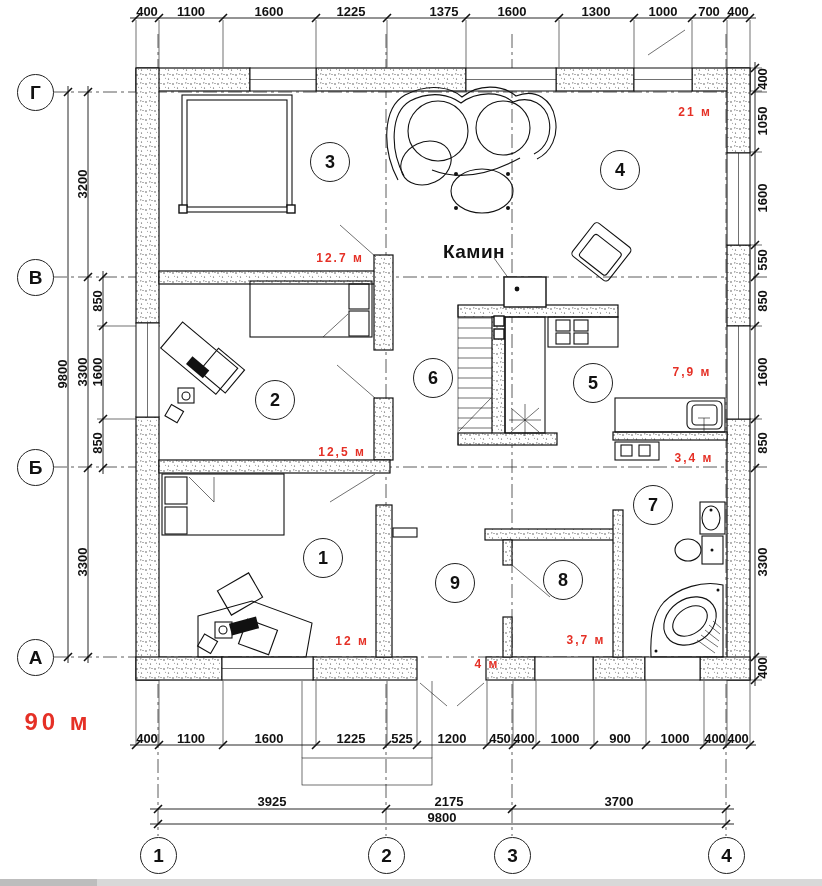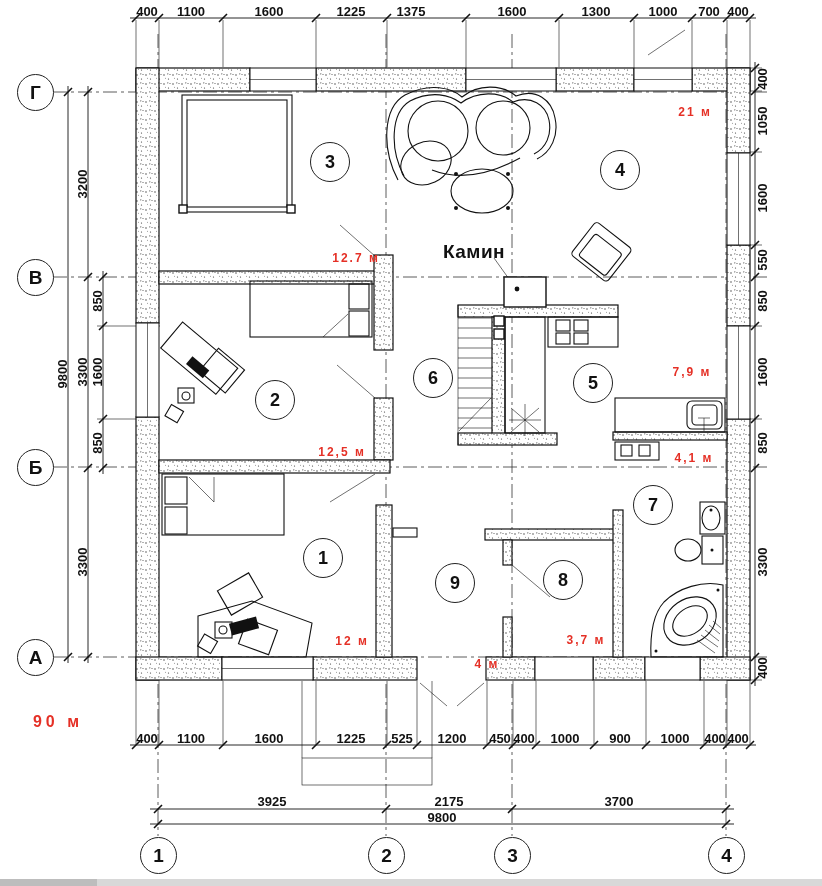--- a/index.html
+++ b/index.html
@@ -3,21 +3,21 @@
 <meta charset="utf-8">
 <style>
   html,body{margin:0;padding:0;background:#fff}
   #stage{position:relative;width:822px;height:886px;background:#fff;
          font-family:"Liberation Sans",sans-serif;overflow:hidden}
   #plan-svg{position:absolute;left:0;top:0}
   .t{position:absolute;transform:translate(-50%,-50%);font-size:13px;font-weight:bold;
      color:#111;white-space:nowrap;line-height:1}
   .tv{transform:translate(-50%,-50%) rotate(-90deg)}
   .red{color:#e53026;font-size:12px;letter-spacing:2px}
-  .big{font-size:16px;letter-spacing:4px}
+  .big{font-size:24px;letter-spacing:4px}
   .kamin{font-size:19px;letter-spacing:.5px}
   .circ{position:absolute;width:40px;height:40px;border:1.4px solid #222;border-radius:50%;
         display:flex;align-items:center;justify-content:center;font-size:18px;font-weight:bold;
         color:#111;background:#fff;box-sizing:border-box}
   .axc{width:37px;height:37px;font-size:19px}
   .edge{position:absolute;height:7px;top:879px;background:#d8d8d8}
   .edge.dark{background:#bdbdbd}
   svg .w{fill:url(#stip);stroke:#111;stroke-width:1.2}
   svg .win{fill:#fff;stroke:#111;stroke-width:1}
   svg .f{fill:none;stroke:#111;stroke-width:1.1}
@@ -241,21 +241,21 @@
 
   <g>
     <rect class="thin" x="302" y="758" width="130" height="27" fill="none"></rect>
   </g>
 </svg>
 
 <span class="t" style="left:147px;top:11px">400</span>
 <span class="t" style="left:191px;top:11px">1100</span>
 <span class="t" style="left:269px;top:11px">1600</span>
 <span class="t" style="left:351px;top:11px">1225</span>
-<span class="t" style="left:411px;top:11px">1375</span>
+<span class="t" style="left:444px;top:11px">1375</span>
 <span class="t" style="left:512px;top:11px">1600</span>
 <span class="t" style="left:596px;top:11px">1300</span>
 <span class="t" style="left:663px;top:11px">1000</span>
 <span class="t" style="left:709px;top:11px">700</span>
 <span class="t" style="left:738px;top:11px">400</span>
 
 <span class="t" style="left:147px;top:738px">400</span>
 <span class="t" style="left:191px;top:738px">1100</span>
 <span class="t" style="left:269px;top:738px">1600</span>
 <span class="t" style="left:351px;top:738px">1225</span>
@@ -340,24 +340,24 @@
     </div>
 <div class="circ" style="left:543px;top:560px">
       <span>8</span>
     </div>
 <div class="circ" style="left:435px;top:563px">
       <span>9</span>
     </div>
 
 <span class="t red" style="left:352px;top:641px">12 м</span>
 <span class="t red" style="left:342px;top:452px">12,5 м</span>
-<span class="t red" style="left:356px;top:258px">12.7 м</span>
+<span class="t red" style="left:340px;top:258px">12.7 м</span>
 <span class="t red" style="left:695px;top:112px">21 м</span>
 <span class="t red" style="left:692px;top:372px">7,9 м</span>
-<span class="t red" style="left:694px;top:458px">4,1 м</span>
+<span class="t red" style="left:694px;top:458px">3,4 м</span>
 <span class="t red" style="left:586px;top:640px">3,7 м</span>
 <span class="t red" style="left:487px;top:664px">4 м</span>
 <span class="t red big" style="left:58px;top:722px">90 м</span>
 
 <span class="t kamin" style="left:474px;top:251px">Камин</span>
 
 <div class="edge dark" style="left:0;width:97px"></div>
 <div class="edge" style="left:97px;width:725px"></div>
 
 </div>

